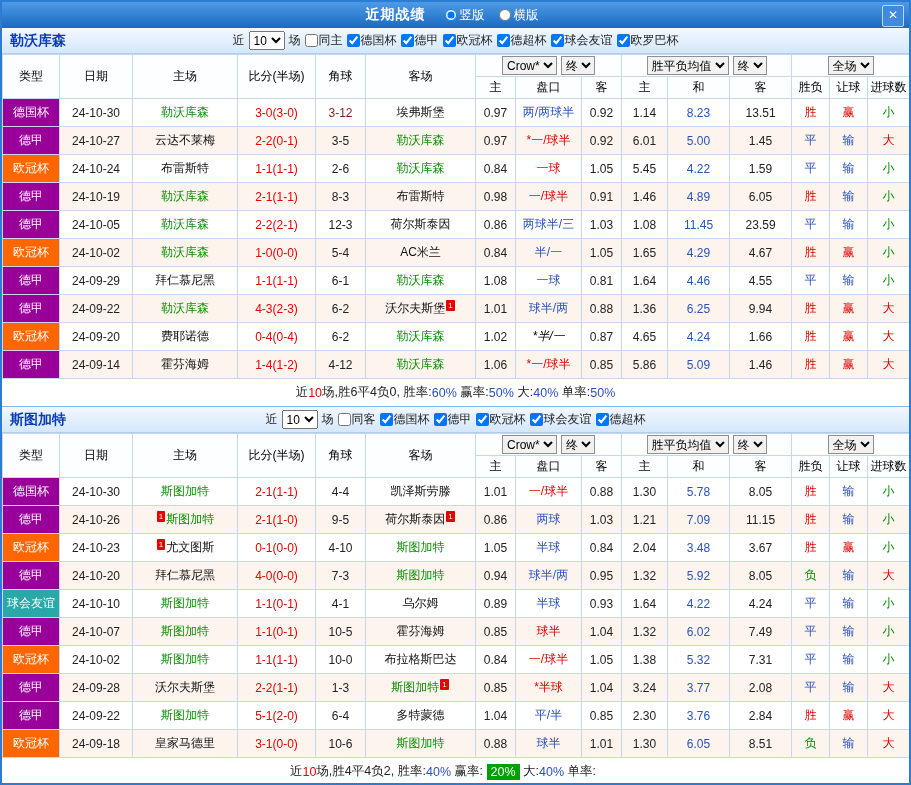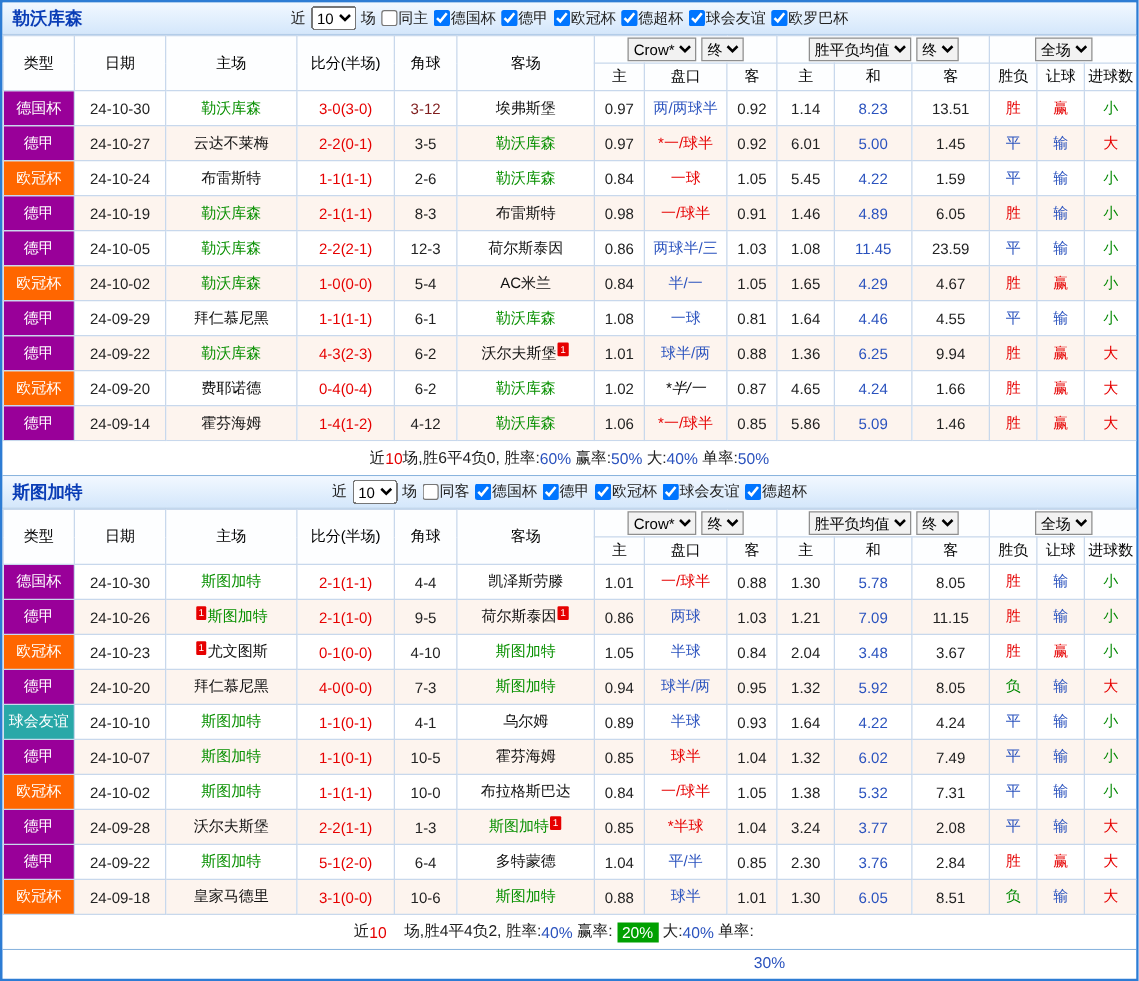--- a/index.html
+++ b/index.html
@@ -27,20 +27,32 @@
   .team-green{color:#089000;}
   .team-black{color:#111;}
   .badge{display:inline-block;background:#e60000;color:#fff;font-size:8px;line-height:9px;padding:1px 2px;vertical-align:4px;margin:0 1px;border-radius:1px;}
   .summary{height:27px;display:flex;align-items:center;justify-content:center;font-size:12.5px;background:#fff;}
   .summary .seg{white-space:pre;}
 </style>
 </head>
 <body>
 
 <div class="frame">
+  <div class="titlebar">
+    <span class="title">近期战绩</span>
+    <label class="radio-opt">
+      <input type="radio" name="layout" checked="" style="">
+      <span>竖版</span>
+    </label>
+    <label class="radio-opt">
+      <input type="radio" name="layout" style="">
+      <span>横版</span>
+    </label>
+    <div class="close-btn">✕</div>
+  </div>
   <div id="sections">
       <div class="section">
         <div class="team-bar">
           <span class="team-name">勒沃库森</span>
           <div class="filters">
             <span>近</span>
             <select><option>10</option></select>
             <span>场</span>
             <label class="cb">
               <input type="checkbox" style="">
@@ -544,21 +556,21 @@
               <td style="color: rgb(34, 34, 34);">8.51</td>
               <td style="color: rgb(0, 136, 0);">负</td>
               <td style="color: rgb(42, 82, 190);">输</td>
               <td style="color: rgb(230, 0, 0);">大</td>
             </tr>
           </tbody>
         </table>
         <div class="summary">
           <span class="seg" style="color: rgb(34, 34, 34);">近</span>
           <span class="seg" style="color: rgb(230, 0, 0);">10</span>
-          <span class="seg" style="color: rgb(34, 34, 34); padding-left: 14px;">场,胜4平4负2, 胜率:</span>
+          <span class="seg" style="color: rgb(34, 34, 34);">场,胜4平4负2, 胜率:</span>
           <span class="seg" style="color: rgb(42, 82, 190);">40%</span>
           <span class="seg" style="color: rgb(34, 34, 34);"> 赢率: </span>
           <span class="seg" style="color: rgb(255, 255, 255); background: rgb(0, 160, 0); padding: 1px 4px;">20%</span>
           <span class="seg" style="color: rgb(34, 34, 34);"> 大:</span>
           <span class="seg" style="color: rgb(42, 82, 190);">40%</span>
           <span class="seg" style="color: rgb(34, 34, 34);"> 单率:</span>
           <span class="seg" style="color: rgb(42, 82, 190); margin-top: 48px;">30%</span>
         </div>
       </div>
     </div>

